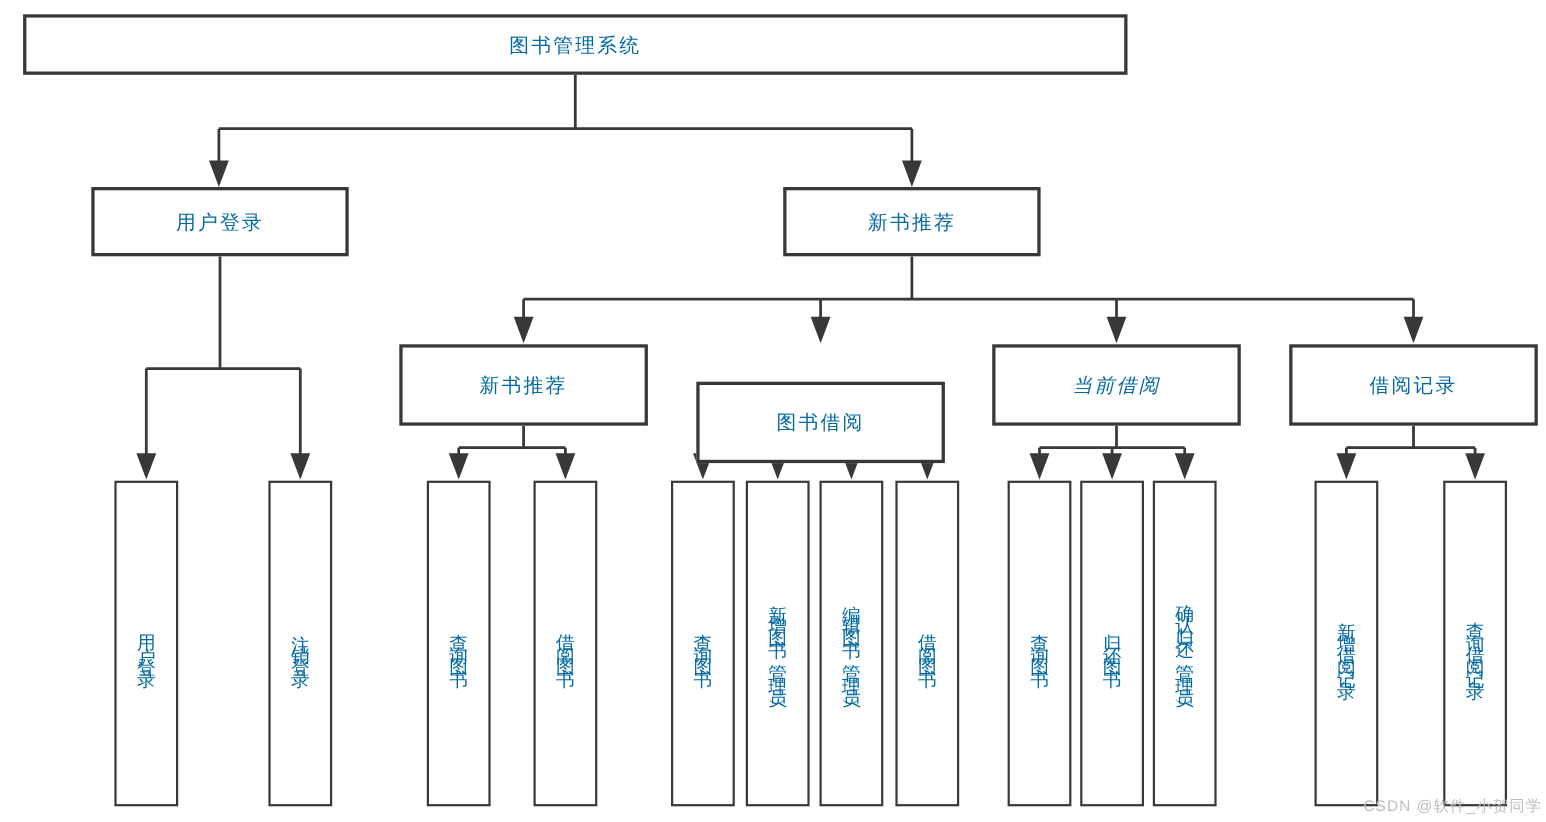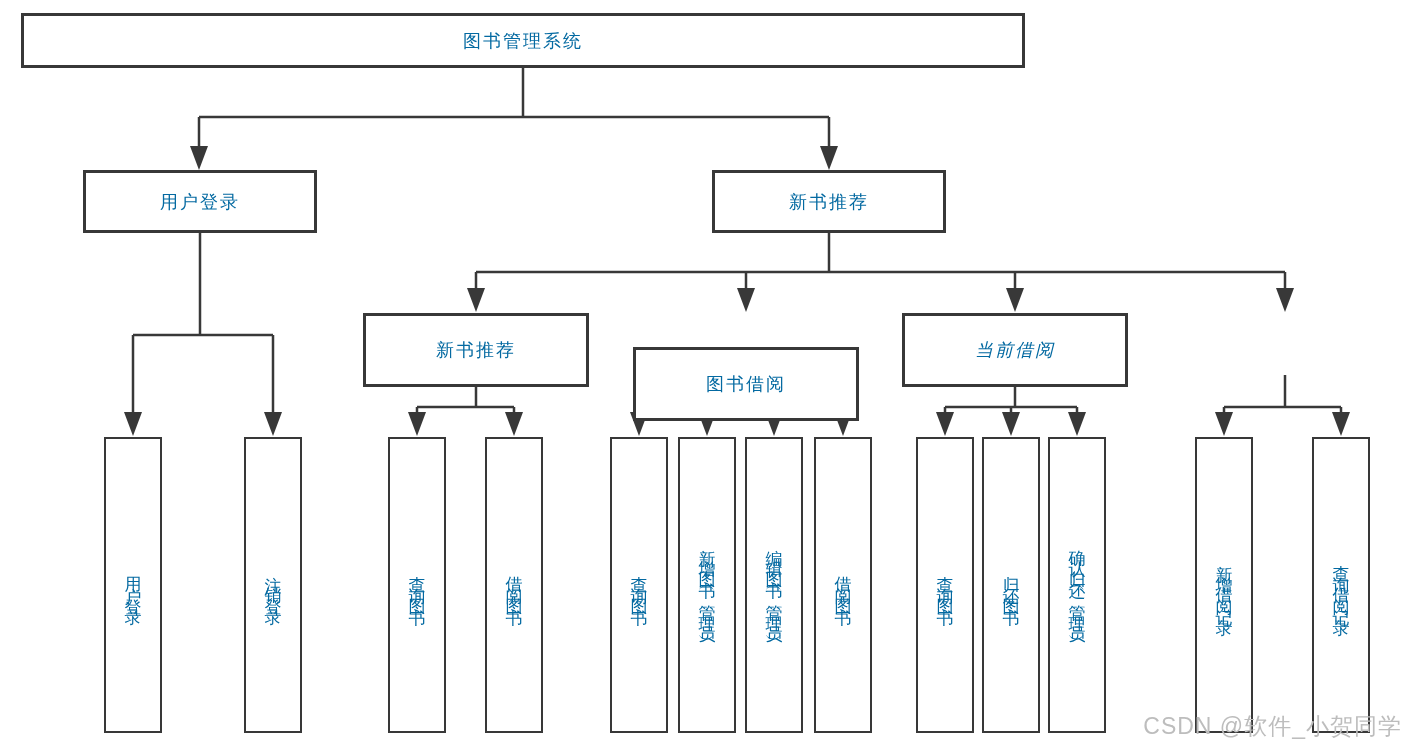--- a/index.html
+++ b/index.html
@@ -65,21 +65,21 @@
   .lf-8  { left: 814px; }
   .lf-9  { left: 916px; }
   .lf-10 { left: 982px; }
   .lf-11 { left: 1048px; }
   .lf-12 { left: 1195px; }
   .lf-13 { left: 1312px; }
   .watermark {
     position: absolute;
     right: 3px;
     bottom: 5px;
-    font-size: 23px;
+    font-size: 14px;
     color: #bdbdbd;
     letter-spacing: 1px;
     z-index: 3;
     white-space: nowrap;
   }
   .connectors path {
     stroke: #383838;
     stroke-width: 2.5;
     fill: none;
   }
@@ -149,20 +149,23 @@
 
   <div class="node h lvl3 l3-a">
     <span>新书推荐</span>
   </div>
   <div class="node h lvl3 l3-b">
     <span>图书借阅</span>
   </div>
   <div class="node h lvl3 l3-c">
     <span>当前借阅</span>
   </div>
+  <div class="node h lvl3 l3-d">
+    <span>借阅记录</span>
+  </div>
 
   <div class="node leaf lf-1">
     <span class="vtext">用户登录</span>
   </div>
   <div class="node leaf lf-2">
     <span class="vtext">注销登录</span>
   </div>
   <div class="node leaf lf-3">
     <span class="vtext">查询图书</span>
   </div>

